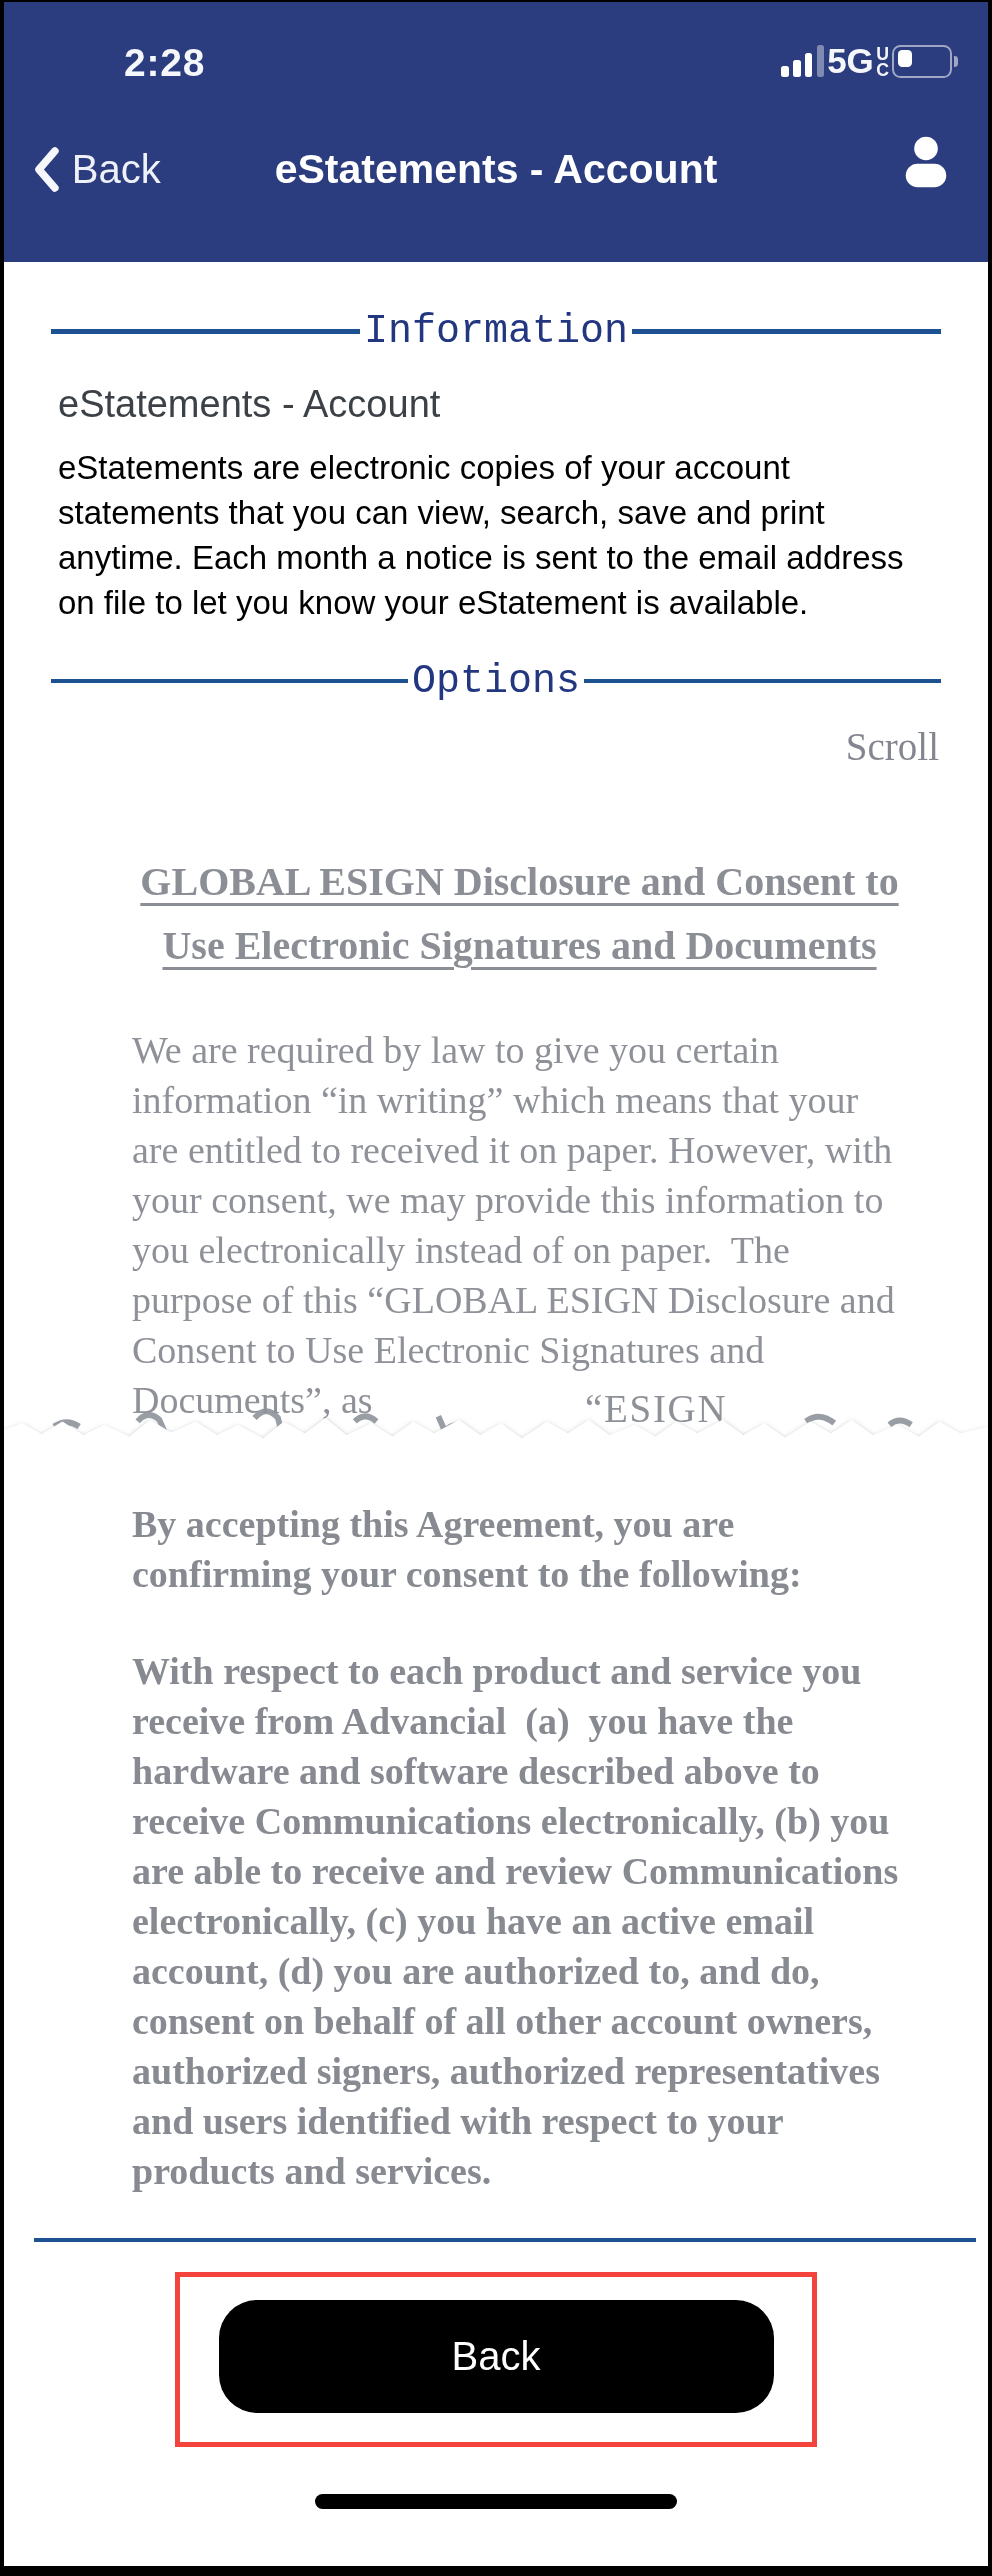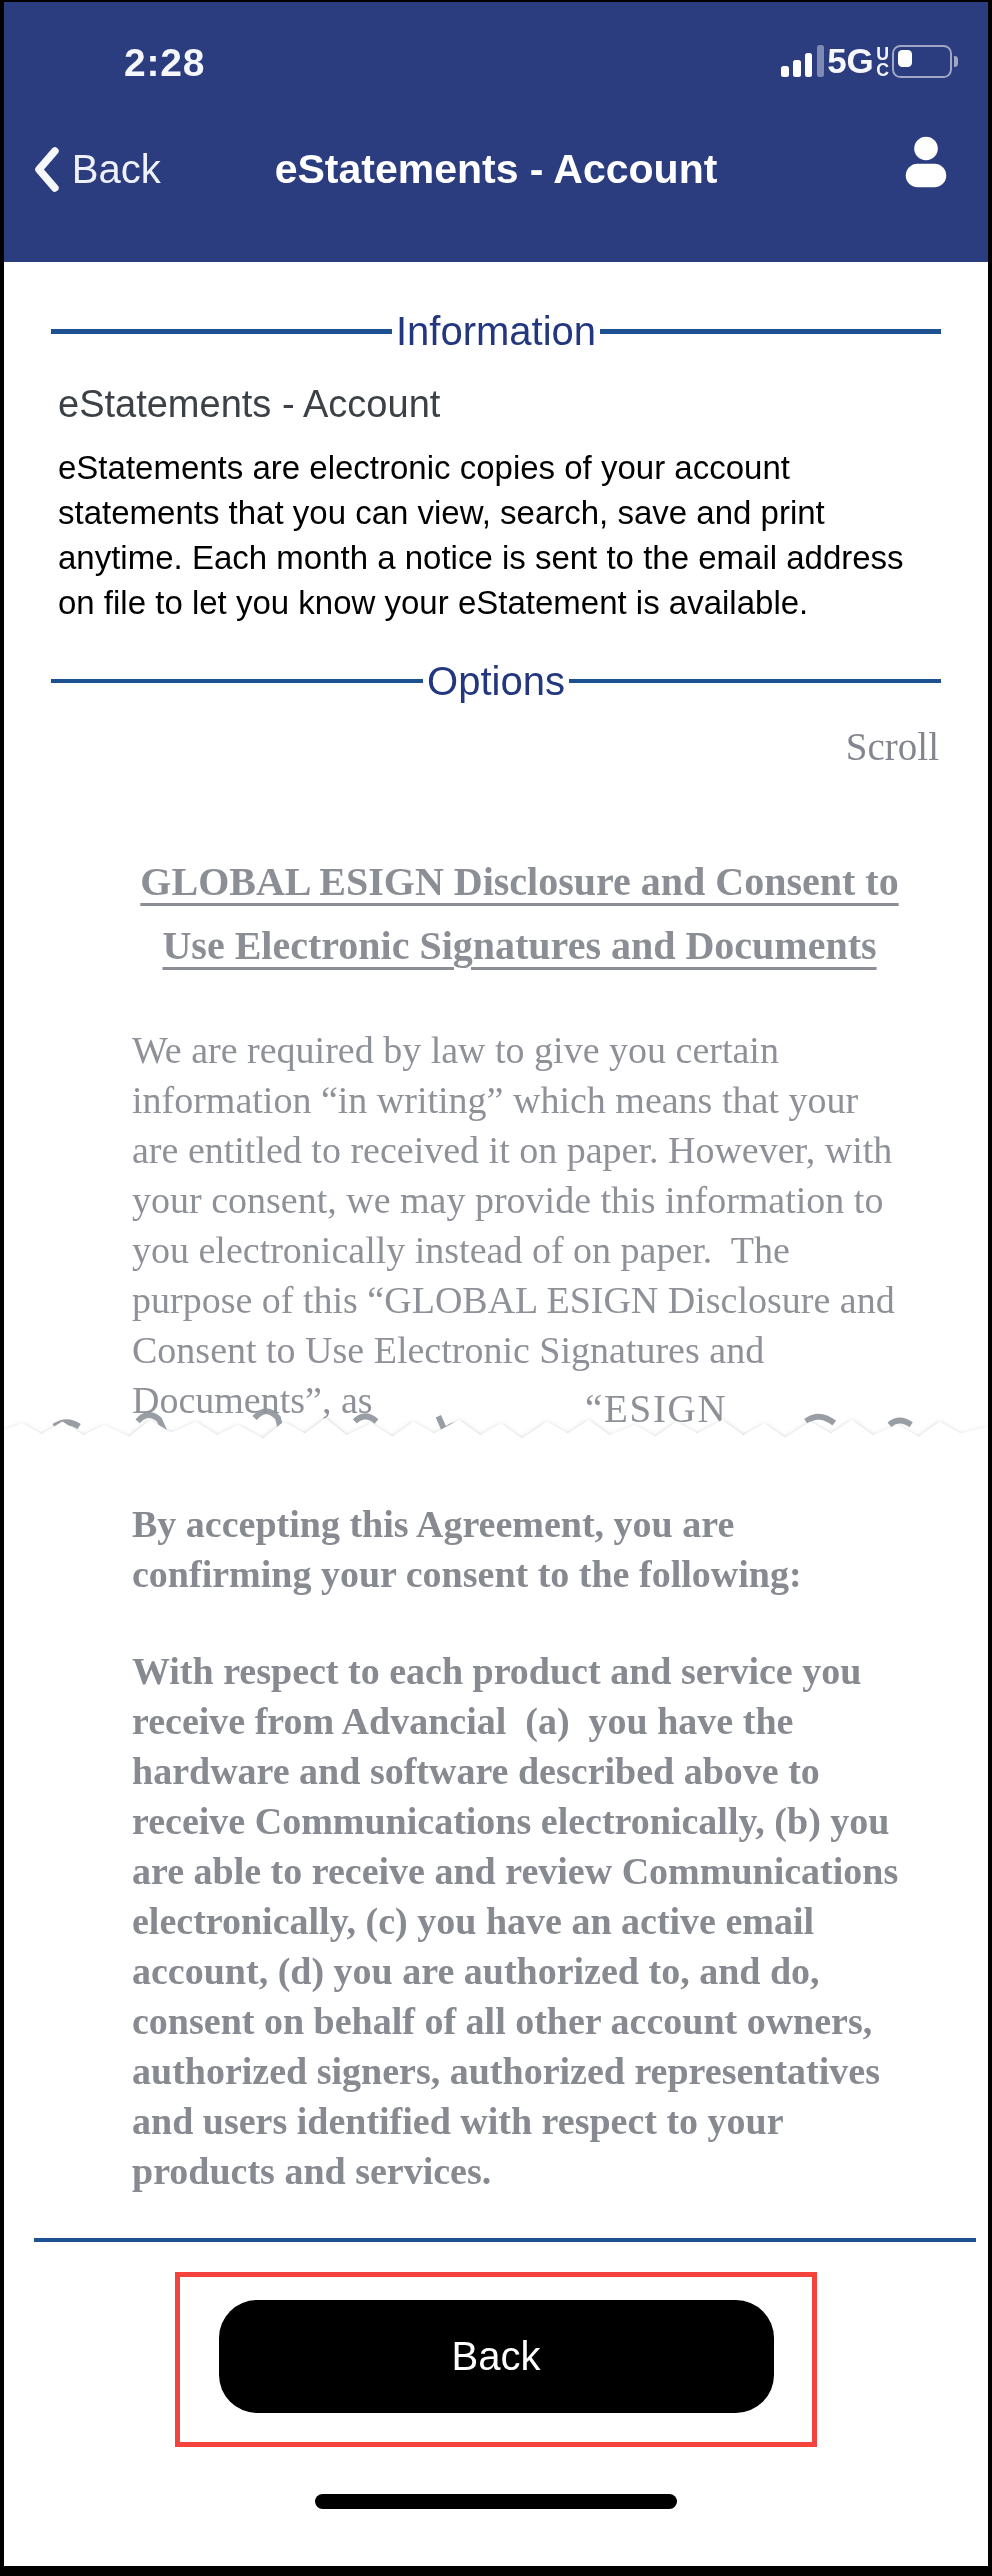--- a/index.html
+++ b/index.html
@@ -30,21 +30,21 @@
   .bat-body{position:relative;width:56px;height:29px;border:2.5px solid rgba(255,255,255,.55);border-radius:8.4px;}
   .bat-fill{position:absolute;left:3.4px;top:3.4px;width:14.3px;height:17px;border-radius:4.2px;background:#fff;}
   .bat-tip{width:4.2px;height:11px;background:rgba(255,255,255,.55);border-radius:0 3.4px 3.4px 0;margin-left:1.7px;}
   .nav{position:relative;margin-top:54px;height:61px;display:flex;align-items:center;}
   .back{position:absolute;left:29px;display:flex;align-items:center;gap:11.8px;cursor:pointer;}
   .back svg{display:block;}
   .back-label{font-size:40px;color:#eef1f8;}
   .nav-title{width:100%;text-align:center;font-size:41px;font-weight:700;color:#fff;}
   .profile{position:absolute;right:35px;top:-5px;}
   
-  .sec{display:flex;align-items:center;gap:4px;margin:47px 47px 0 47px;}
+  .sec{display:flex;align-items:center;gap:4px;margin:47px 47px 0 47px;font-family:Liberation Mono, monospace;}
   .sec .line{flex:1;height:4.2px;background:#1d5191;}
   .sec .txt{font-size:40px;font-weight:500;color:#233780;}
   
   .subtitle{margin:29px 54px 0 54px;font-size:38px;color:#3c4147;}
   .desc{margin:18.5px 42px 0 54px;font-size:33px;line-height:45px;color:#000000;}
   
   .scroll-hint{margin:20px 49px 0 0;text-align:right;
     font-family:"Liberation Serif", serif;font-size:39px;color:#83868e;}
   
   .doc{margin:81px 81px 0 128px;font-family:"Liberation Serif", serif;color:#8e9198;}

